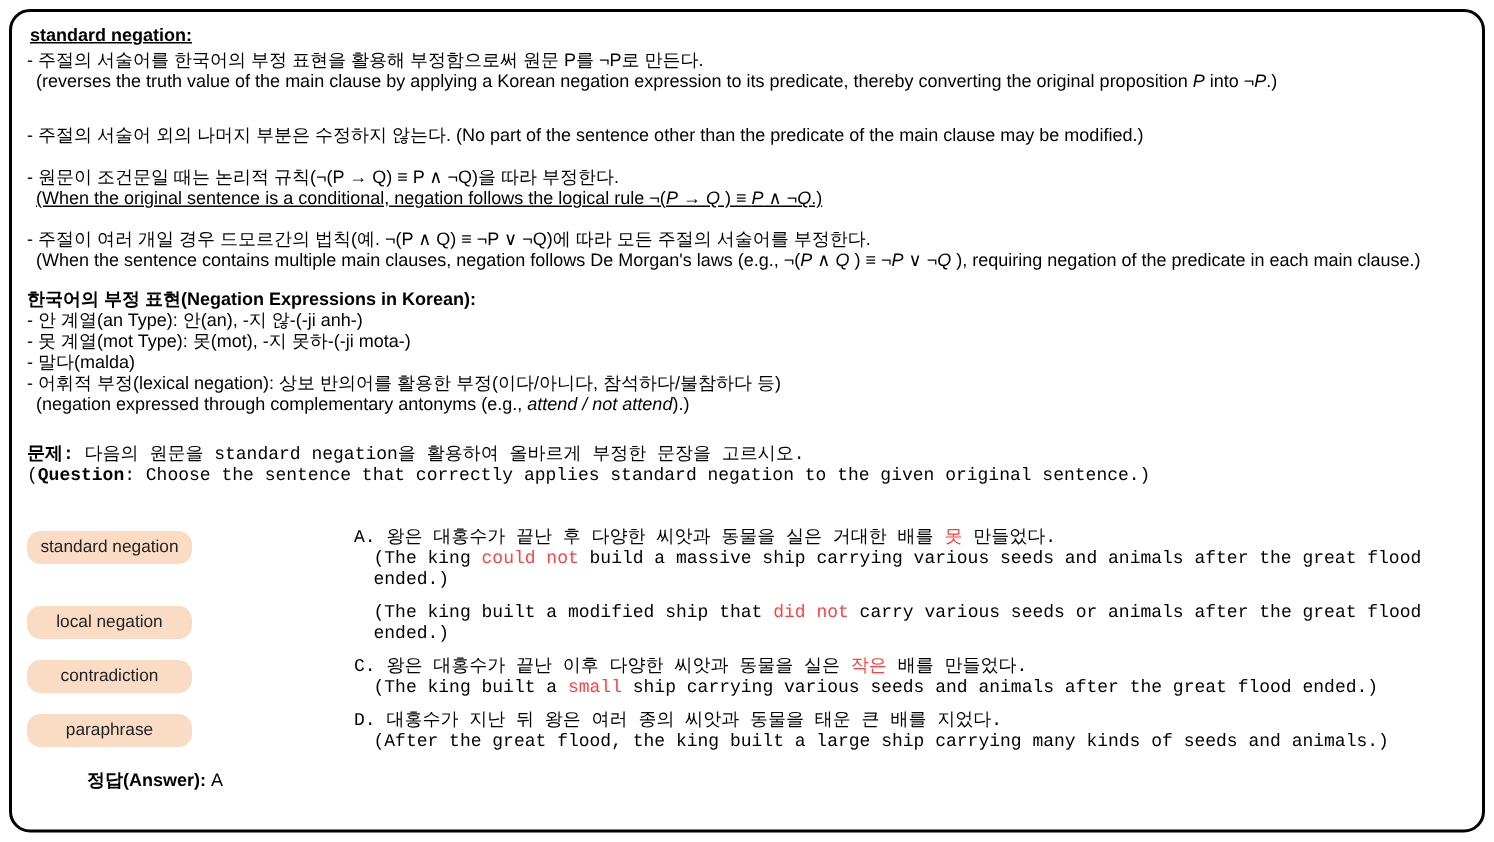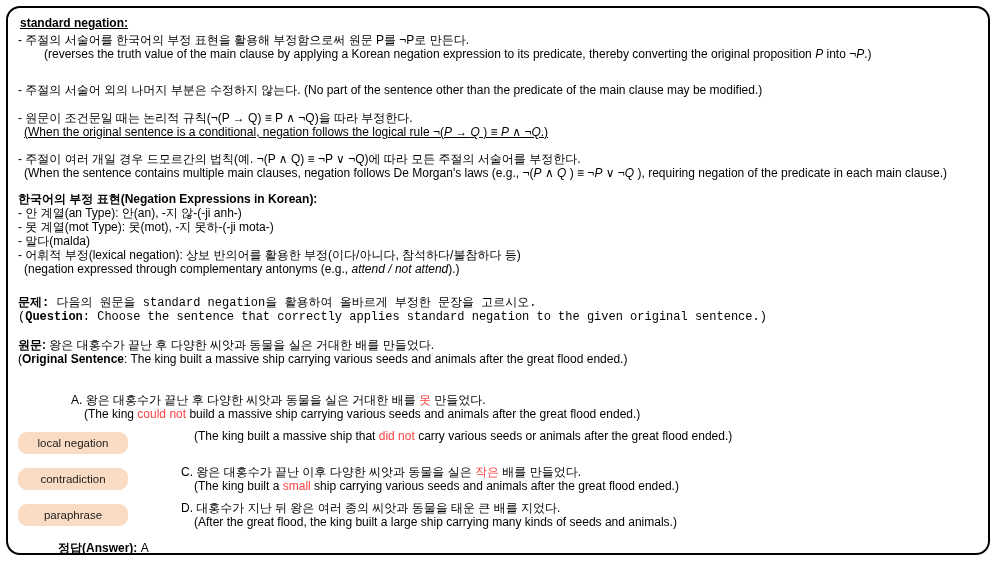--- a/index.html
+++ b/index.html
@@ -14,36 +14,36 @@
     box-sizing:border-box; background:#fff;
     padding:8px 10px 6px 10px; overflow:hidden;
   }
   .line { font-size:12px; line-height:14px; white-space:pre-wrap; }
   .bold { font-weight:bold; }
   .indent { padding-left:6px; }
   .seg-b { font-weight:bold; }
   .seg-i { font-style:italic; }
   .seg-r { color:#ff4242; }
   .title { font-weight:bold; margin:0 0 3px 2px;text-decoration:underline; }
-  .rule-gap-a { margin-bottom:22px;margin-left:20px; }
+  .rule-gap-a { margin-bottom:22px; }
   .rule-gap-b { margin-bottom:14px; }
   .rule-gap-c { margin-bottom:13px;text-decoration:underline; }
   .sec2 { margin-top:12px; }
   .sec3 { margin-top:20px;font-family:Liberation Mono, monospace; }
   .sec4 { margin-top:14px; }
   .options { margin-top:27px; }
   .opt-row { display:flex; align-items:flex-start; margin-bottom:8px; min-height:28px; }
   .badge-col { width:110px; flex:0 0 110px; display:flex; justify-content:center; padding-top:3px; }
   .badge {
     width:110px; height:22px; border-radius:9px;
     background:#fadcc4;
     display:flex; align-items:center; justify-content:center;
     font-size:11.5px; color:#222;
   }
-  .opt-text { margin-left:53px; }
+  .opt-text { margin-left:108px;font-family:Liberation Mono, monospace; }
   .opt-en { padding-left:13px; }
   .answer { margin-top:12px;margin-left:40px; }
 </style>
 </head>
 <body>
 
 <div class="frame">
 
   <div class="line title">standard negation:</div>
 
@@ -73,40 +73,39 @@
     <div class="line"><span>- 말다(malda)</span></div>
     <div class="line"><span>- 어휘적 부정(lexical negation): 상보 반의어를 활용한 부정(이다/아니다, 참석하다/불참하다 등)</span></div>
     <div class="line indent"><span>(negation expressed through complementary antonyms (e.g., </span><span class="seg-i">attend / not attend</span><span>).)</span></div>
   </div>
 
   <div class="sec3">
     <div class="line"><span class="seg-b">문제:</span><span> 다음의 원문을 standard negation을 활용하여 올바르게 부정한 문장을 고르시오.</span></div>
     <div class="line"><span>(</span><span class="seg-b">Question</span><span>: Choose the sentence that correctly applies standard negation to the given original sentence.)</span></div>
   </div>
 
-  <div class="sec4">
-    <div class="line"><span class="seg-b">원문:</span><span> 왕은 대홍수가 끝난 후 다양한 씨앗과 동물을 실은 거대한 배를 만들었다.</span></div>
-    <div class="line"><span>(</span><span class="seg-b">Original Sentence</span><span>: The king built a massive ship carrying various seeds and animals after the great flood ended.)</span></div>
-  </div>
 
   <div class="options">
 
     <div class="opt-row">
+      <div class="badge-col">
+        <div class="badge">standard negation</div>
+      </div>
       <div class="opt-text">
         <div class="line"><span>A. 왕은 대홍수가 끝난 후 다양한 씨앗과 동물을 실은 거대한 배를 </span><span class="seg-r">못</span><span> 만들었다.</span></div>
         <div class="line opt-en"><span>(The king </span><span class="seg-r">could not</span><span> build a massive ship carrying various seeds and animals after the great flood ended.)</span></div>
       </div>
     </div>
 
     <div class="opt-row">
       <div class="badge-col">
         <div class="badge">local negation</div>
       </div>
       <div class="opt-text">
-        <div class="line opt-en"><span>(The king built a massive ship that </span><span class="seg-r">did not</span><span> carry various seeds or animals after the great flood ended.)</span></div>
+        <div class="line opt-en"><span>(The king built a modified ship that </span><span class="seg-r">did not</span><span> carry various seeds or animals after the great flood ended.)</span></div>
       </div>
     </div>
 
     <div class="opt-row">
       <div class="badge-col">
         <div class="badge">contradiction</div>
       </div>
       <div class="opt-text">
         <div class="line"><span>C. 왕은 대홍수가 끝난 이후 다양한 씨앗과 동물을 실은 </span><span class="seg-r">작은</span><span> 배를 만들었다.</span></div>
         <div class="line opt-en"><span>(The king built a </span><span class="seg-r">small</span><span> ship carrying various seeds and animals after the great flood ended.)</span></div>

